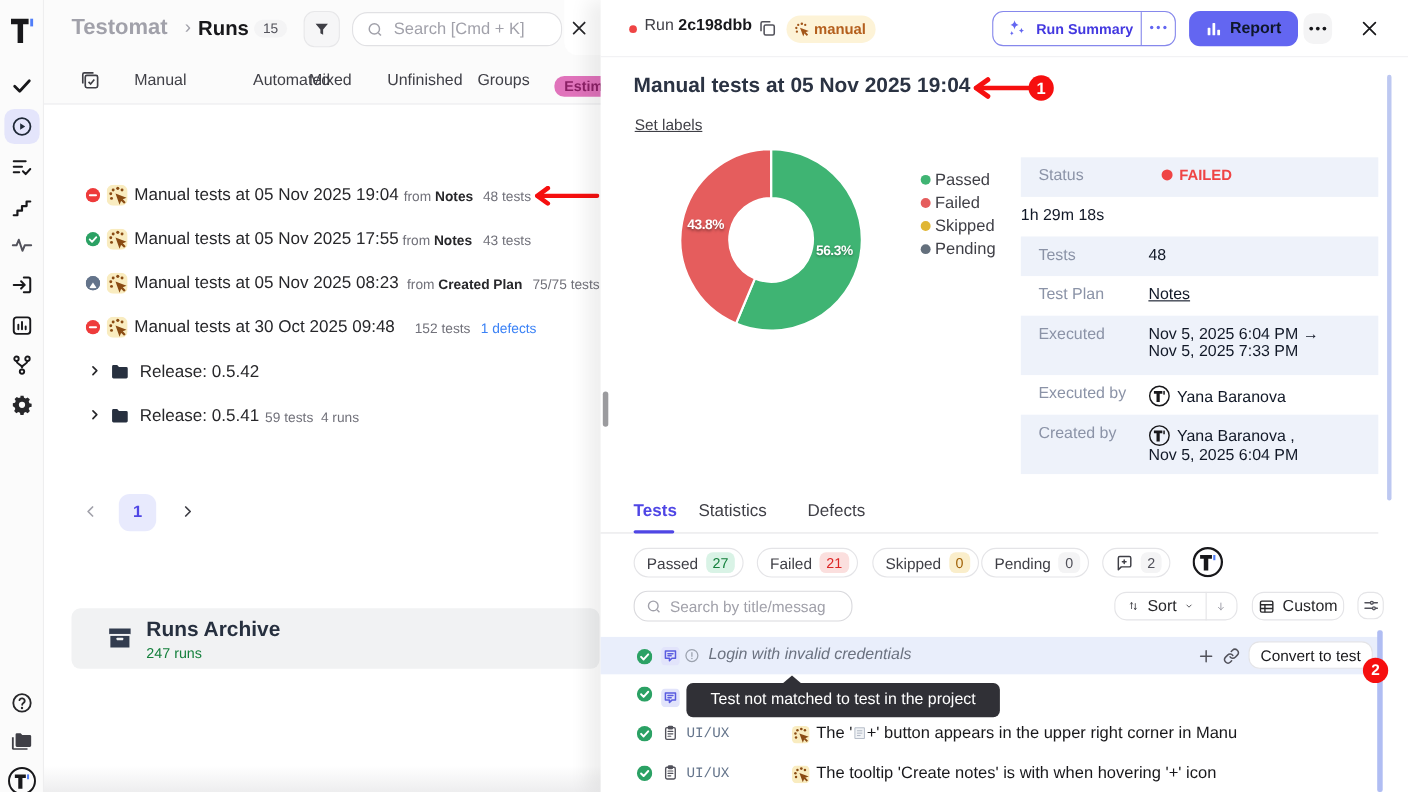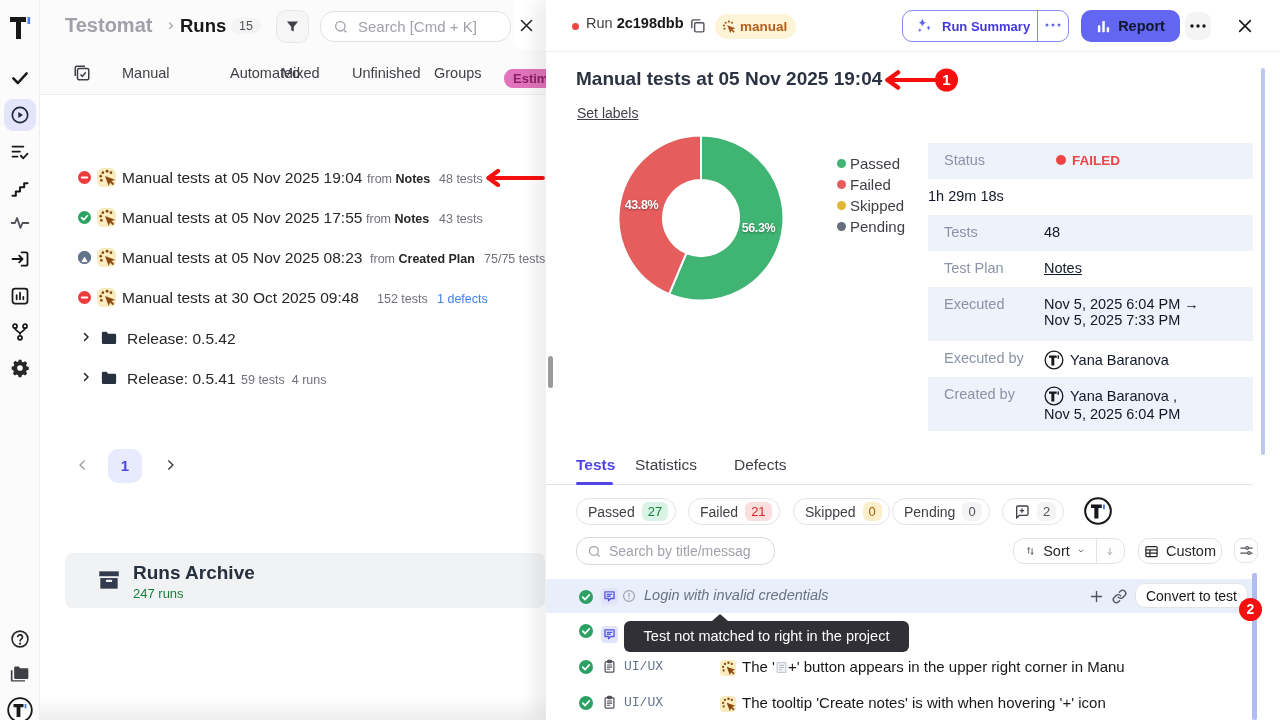--- a/index.html
+++ b/index.html
@@ -587,17 +587,17 @@
           <path d="m14 14 3.4 3.4" stroke="#8a4b13" stroke-width="2.2"></path>
           <circle cx="10.6" cy="3.4" r="1.5"></circle>
           <circle cx="6.2" cy="4.9" r="1.4"></circle>
           <circle cx="3.9" cy="8.6" r="1.4"></circle>
           <circle cx="4.6" cy="13" r="1.4"></circle>
           <circle cx="14.7" cy="4.9" r="1.4"></circle>
         </g>
       </svg>
     <span class="ttxt" style="left:196px;top:9px;">The tooltip 'Create notes' is with when hovering '+' icon</span>
   </div>
-  <div id="tooltip">Test not matched to right in the project</div>
+  <div id="tooltip">Test not matched to test in the project</div>
   <div class="abs" style="left:693px;top:598px;width:23px;height:23px;border-radius:50%;background:#f60f0f;color:#fff;font-weight:700;font-size:14px;text-align:center;line-height:23px;z-index:5;">2</div>
   <div id="vscroll2"></div>
   <div id="vscroll1"></div>
 </div>
 
 </body></html>

